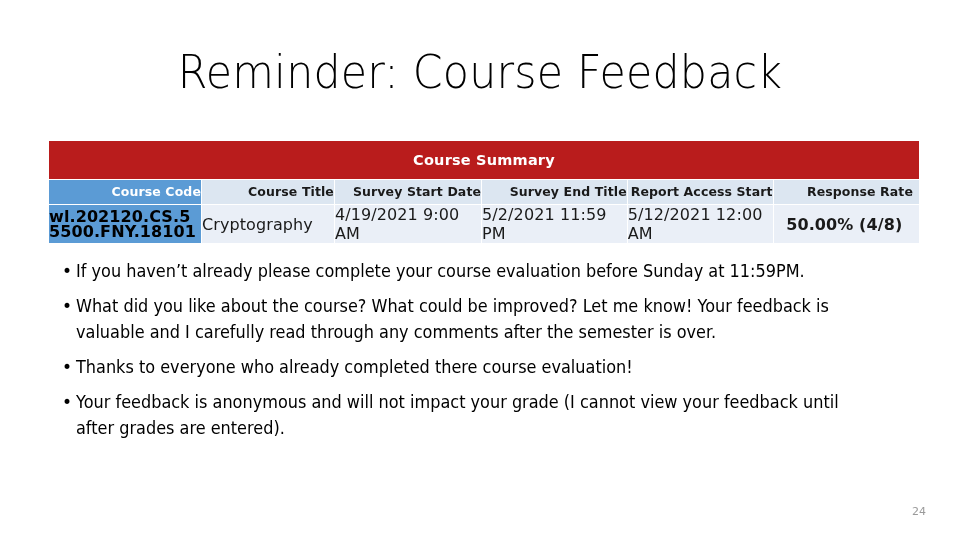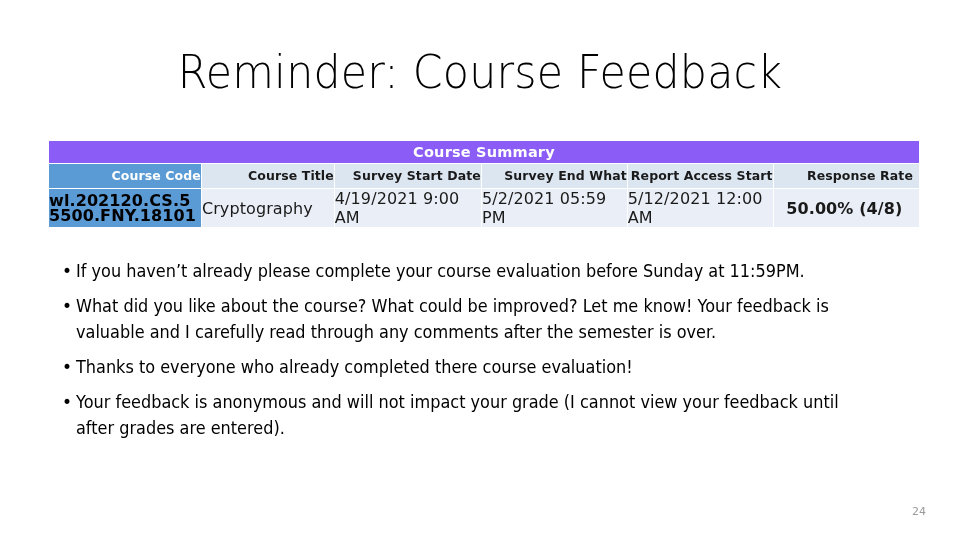--- a/index.html
+++ b/index.html
@@ -44,26 +44,26 @@
     font-family: "DejaVu Sans", sans-serif;
   }
   .summary-table td,
   .summary-table th {
     padding: 0;
     margin: 0;
     vertical-align: middle;
   }
 
   .banner-cell {
-    background: #8b5cf6;
+    background: #b91c1c;
     color: #ffffff;
     font-size: 14.5px;
     font-weight: bold;
     text-align: center;
-    height: 22px;
+    height: 38px;
     line-height: 22px;
     letter-spacing: 0.2px;
   }
 
   .hdr {
     background: #DCE6F1;
     color: #1a1a1a;
     font-size: 12.5px;
     font-weight: bold;
     height: 24px;
@@ -167,29 +167,29 @@
 
 <table class="summary-table">
   <tbody>
       <tr>
     <td class="banner-cell" colspan="6">Course Summary</td>
   </tr>
   <tr>
     <th class="hdr blue c0">Course Code</th>
     <th class="hdr c1">Course Title</th>
     <th class="hdr c2">Survey Start Date</th>
-    <th class="hdr c3">Survey End What</th>
+    <th class="hdr c3">Survey End Title</th>
     <th class="hdr c4">Report Access Start</th>
     <th class="hdr center c5">Response Rate</th>
   </tr>
   <tr>
     <td class="cell blue c0">wl.202120.CS.55500.FNY.18101</td>
     <td class="cell c1">Cryptography</td>
     <td class="cell c2">4/19/2021 9:00 AM</td>
-    <td class="cell c3">5/2/2021 05:59 PM</td>
+    <td class="cell c3">5/2/2021 11:59 PM</td>
     <td class="cell c4">5/12/2021 12:00 AM</td>
     <td class="cell center c5">50.00% (4/8)</td>
   </tr>
 </tbody>
   </table>
 
 <div class="bullets">
   <div class="bullet-row">
     <span class="bullet-mark">•</span>
     <span class="bullet-text">If you haven’t already please complete your course evaluation before Sunday at 11:59PM.</span>

